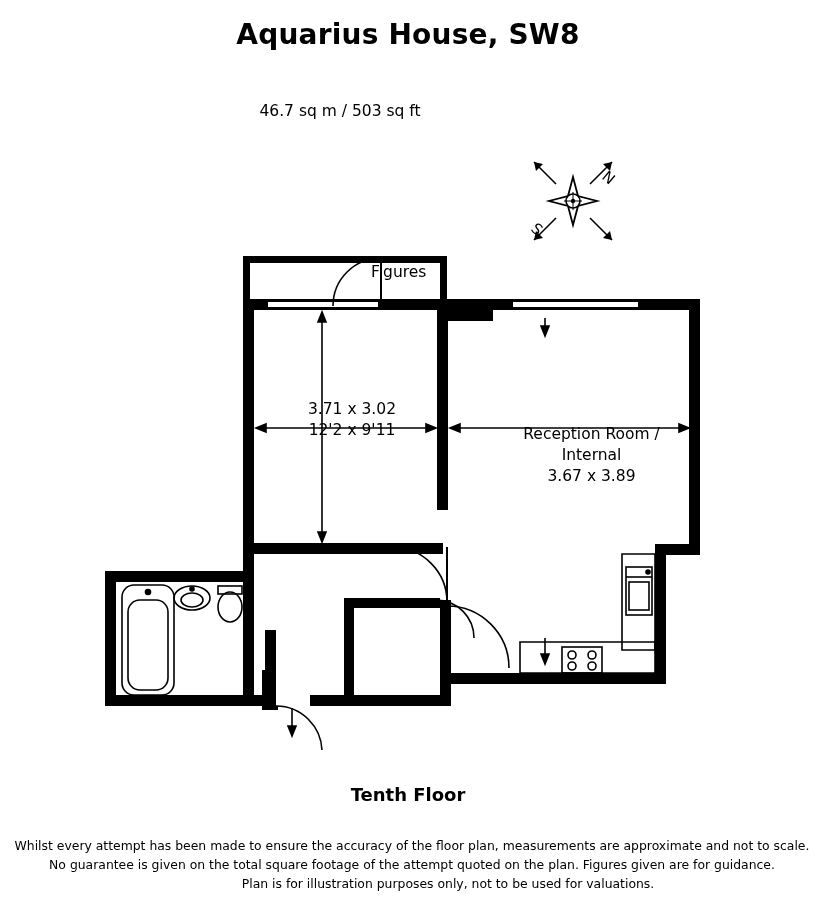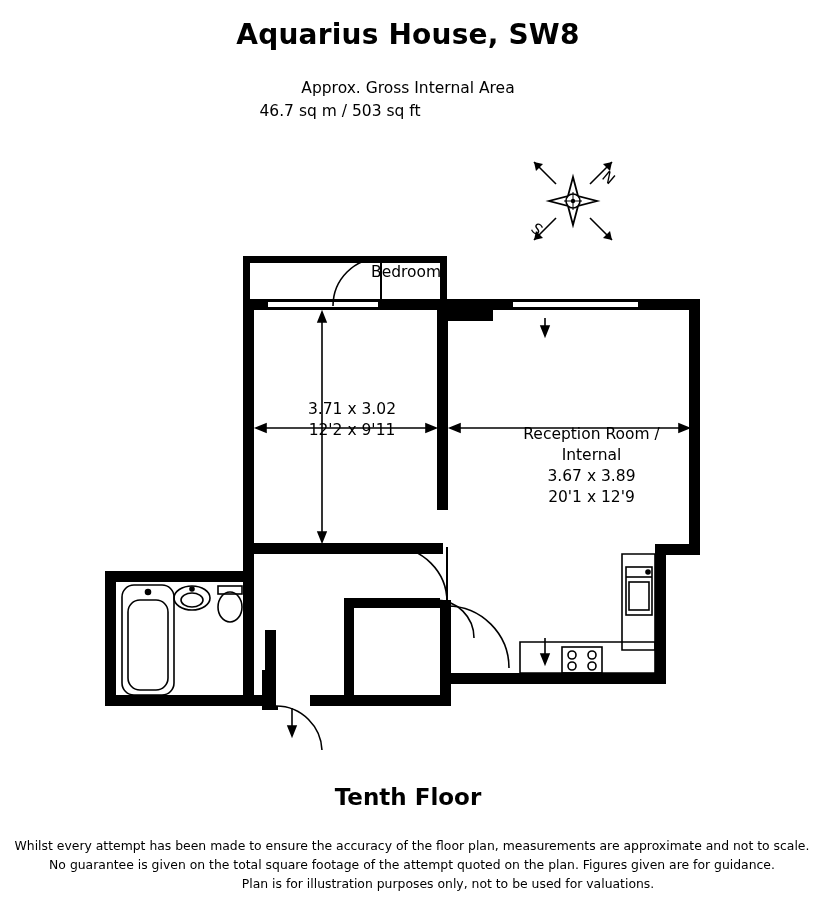--- a/index.html
+++ b/index.html
@@ -44,21 +44,21 @@
     width: 680px;
     text-align: center;
     font-size: 15.5px;
   }
   #floor-label {
     position: absolute;
     top: 784px;
     left: 0;
     width: 816px;
     text-align: center;
-    font-size: 23px;
+    font-size: 18px;
     font-weight: bold;
   }
   .disclaimer {
     position: absolute;
     left: 4px;
     width: 816px;
     text-align: center;
     font-size: 12.4px;
   }
   #disc1 { top: 838px; }
@@ -99,21 +99,20 @@
     top: 424px;
     width: 215px;
   }
 </style>
 </head>
 <body>
 
 <div class="page">
 
   <div id="title">Aquarius House, SW8</div>
-  <div id="area-line1">Approx. Gross Internal Area</div>
   <div id="area-line2">46.7 sq m / 503 sq ft</div>
 
   <div id="plan">
     <svg width="816" height="620" viewBox="0 0 816 620" xmlns="http://www.w3.org/2000/svg">
 
       <g>
 
         <line x1="534" y1="32" x2="556" y2="54" stroke="#000" stroke-width="1.6"></line>
         <line x1="612" y1="32" x2="590" y2="54" stroke="#000" stroke-width="1.6"></line>
         <line x1="534" y1="110" x2="556" y2="88" stroke="#000" stroke-width="1.6"></line>
@@ -265,33 +264,32 @@
         <line x1="292" y1="578" x2="292" y2="600"></line>
         <polygon points="292,606 288,596 296,596" fill="#000"></polygon>
 
         <line x1="322" y1="176" x2="322" y2="196" stroke-width="0"></line>
       </g>
 
     </svg>
   </div>
 
   <div class="room-label" id="label-balcony">
-    <div class="name">Bedroom</div>
+    <div class="name">Figures</div>
   </div>
 
   <div class="room-label" id="label-bedroom">
     <div>3.71 x 3.02</div>
     <div>12'2 x 9'11</div>
   </div>
 
   <div class="room-label" id="label-reception">
     <div class="name">Reception Room /</div>
     <div class="name">Internal</div>
     <div>3.67 x 3.89</div>
-    <div>20'1 x 12'9</div>
   </div>
 
   <div id="floor-label">Tenth Floor</div>
 
   <div class="disclaimer" id="disc1">Whilst every attempt has been made to ensure the accuracy of the floor plan, measurements are approximate and not to scale.</div>
   <div class="disclaimer" id="disc2">No guarantee is given on the total square footage of the attempt quoted on the plan. Figures given are for guidance.</div>
   <div class="disclaimer" id="disc3">Plan is for illustration purposes only, not to be used for valuations.</div>
 
 </div>
 

